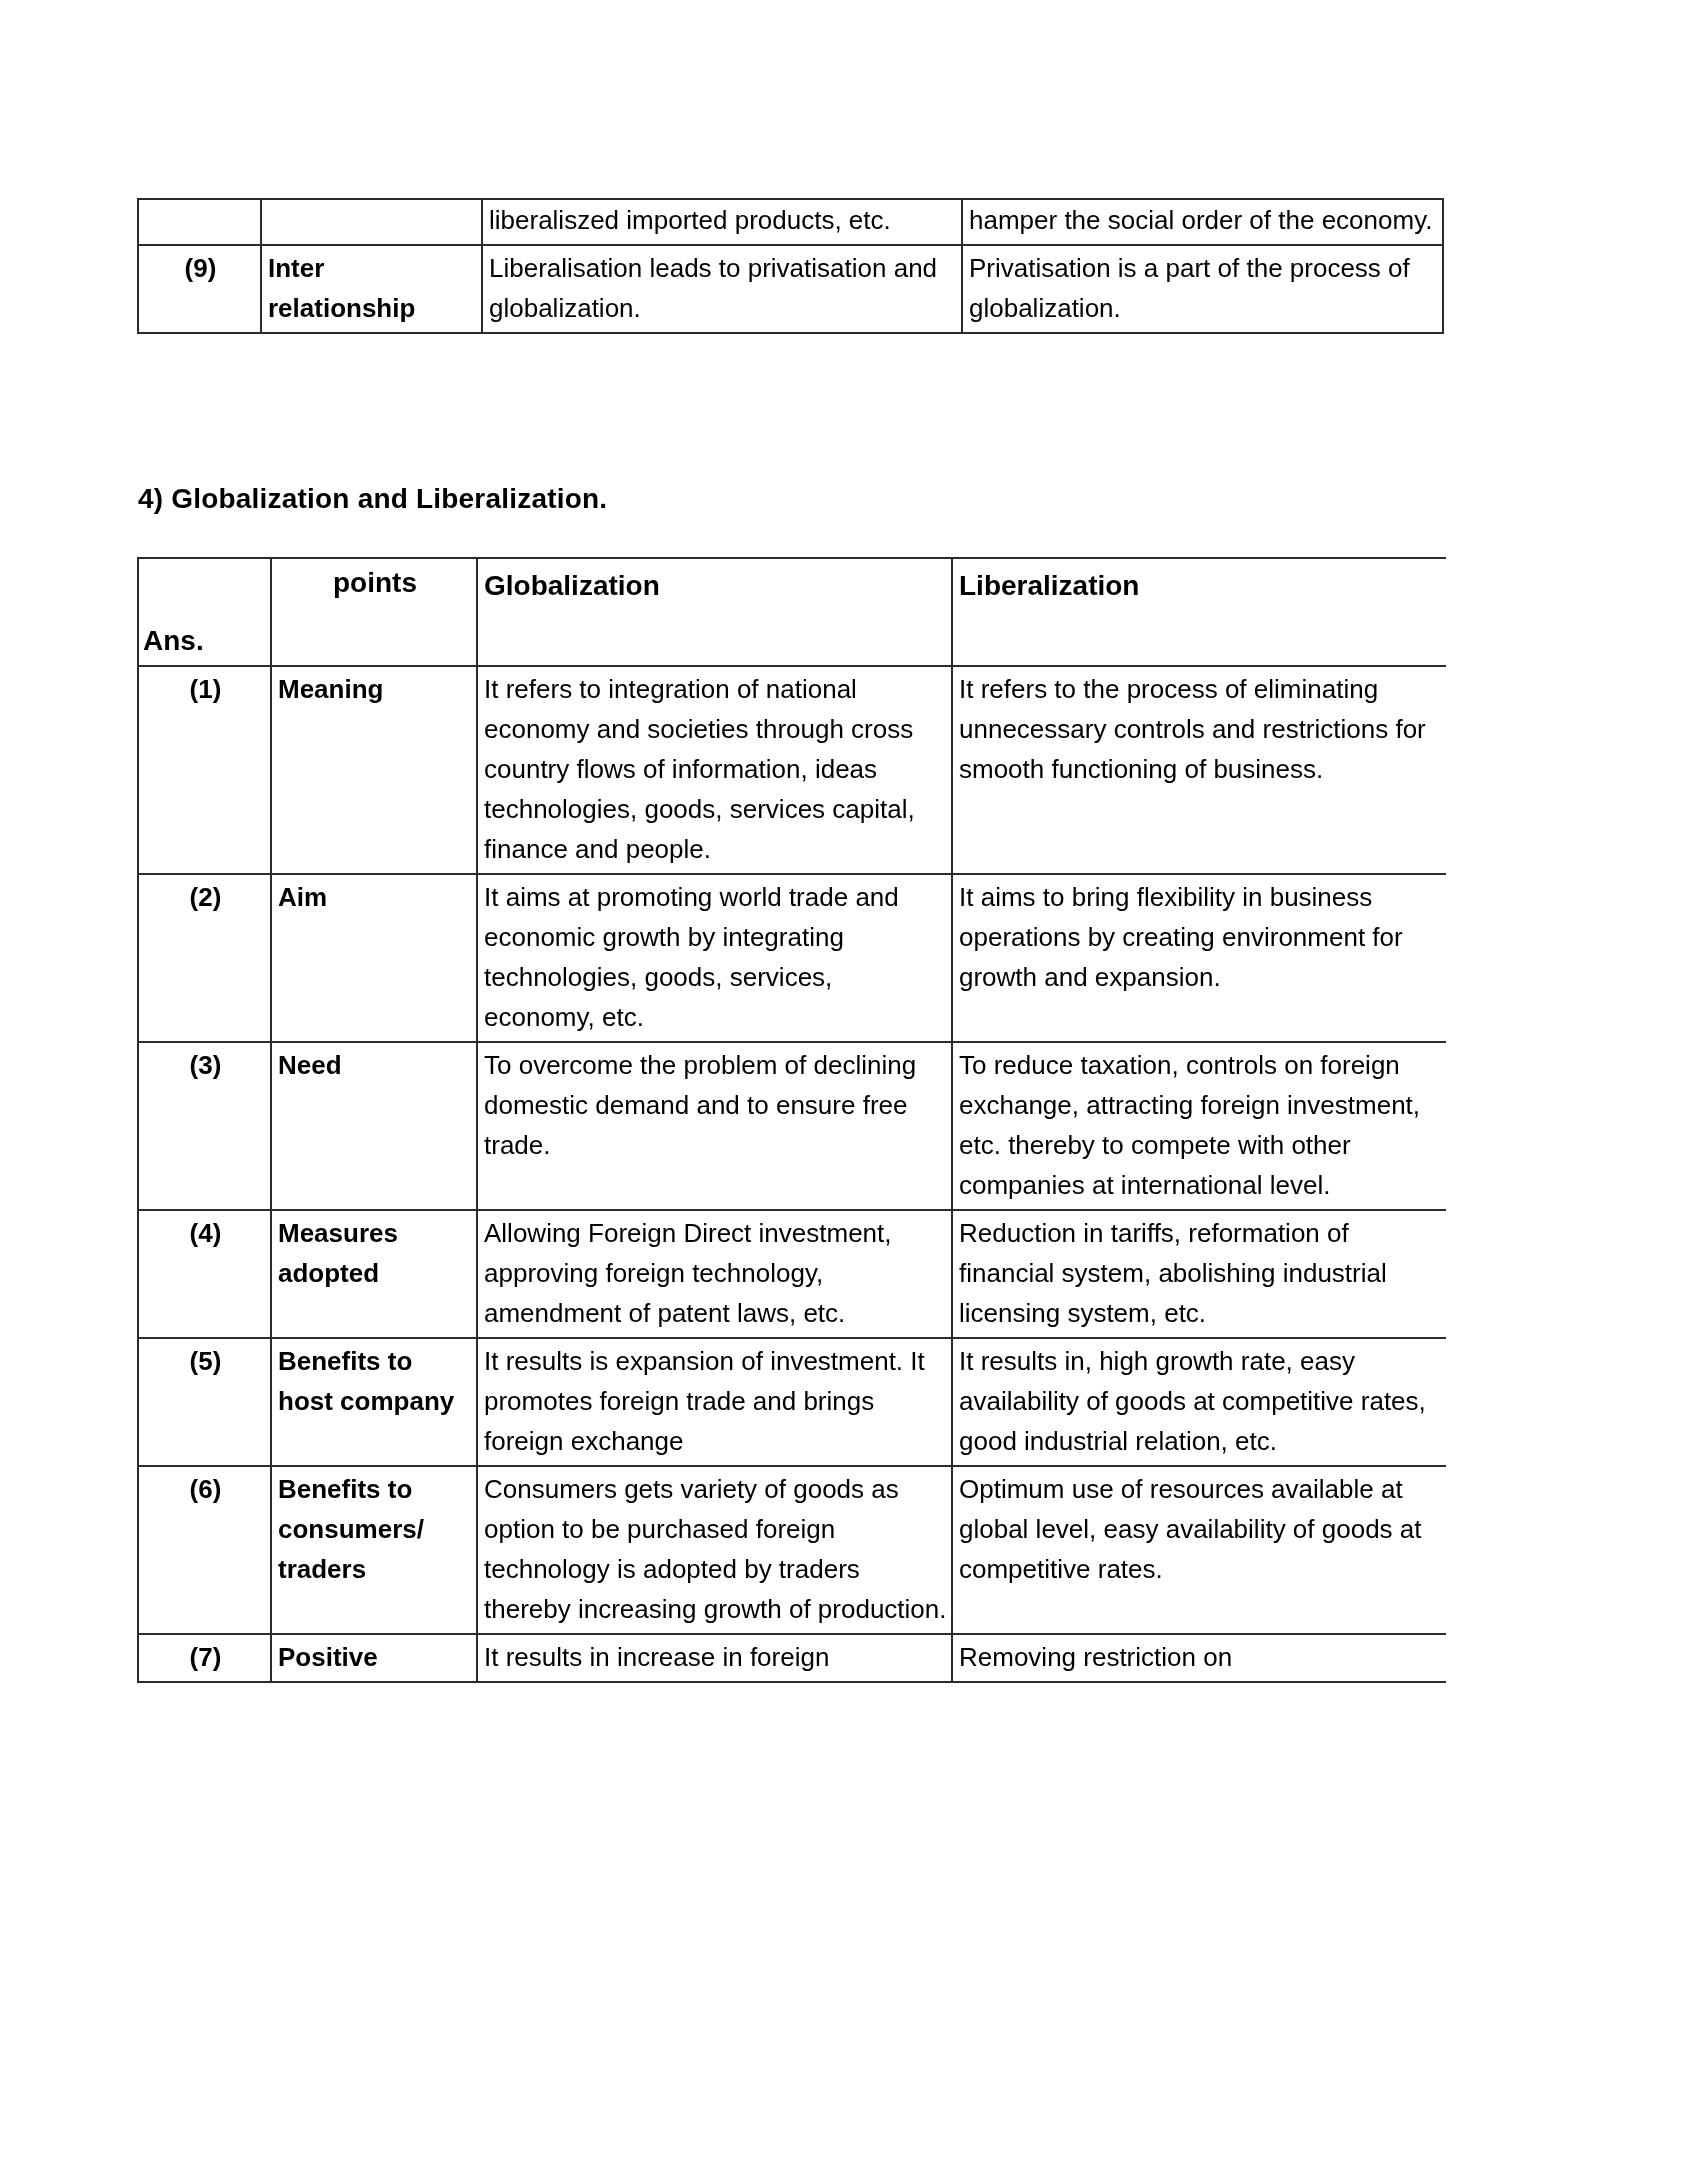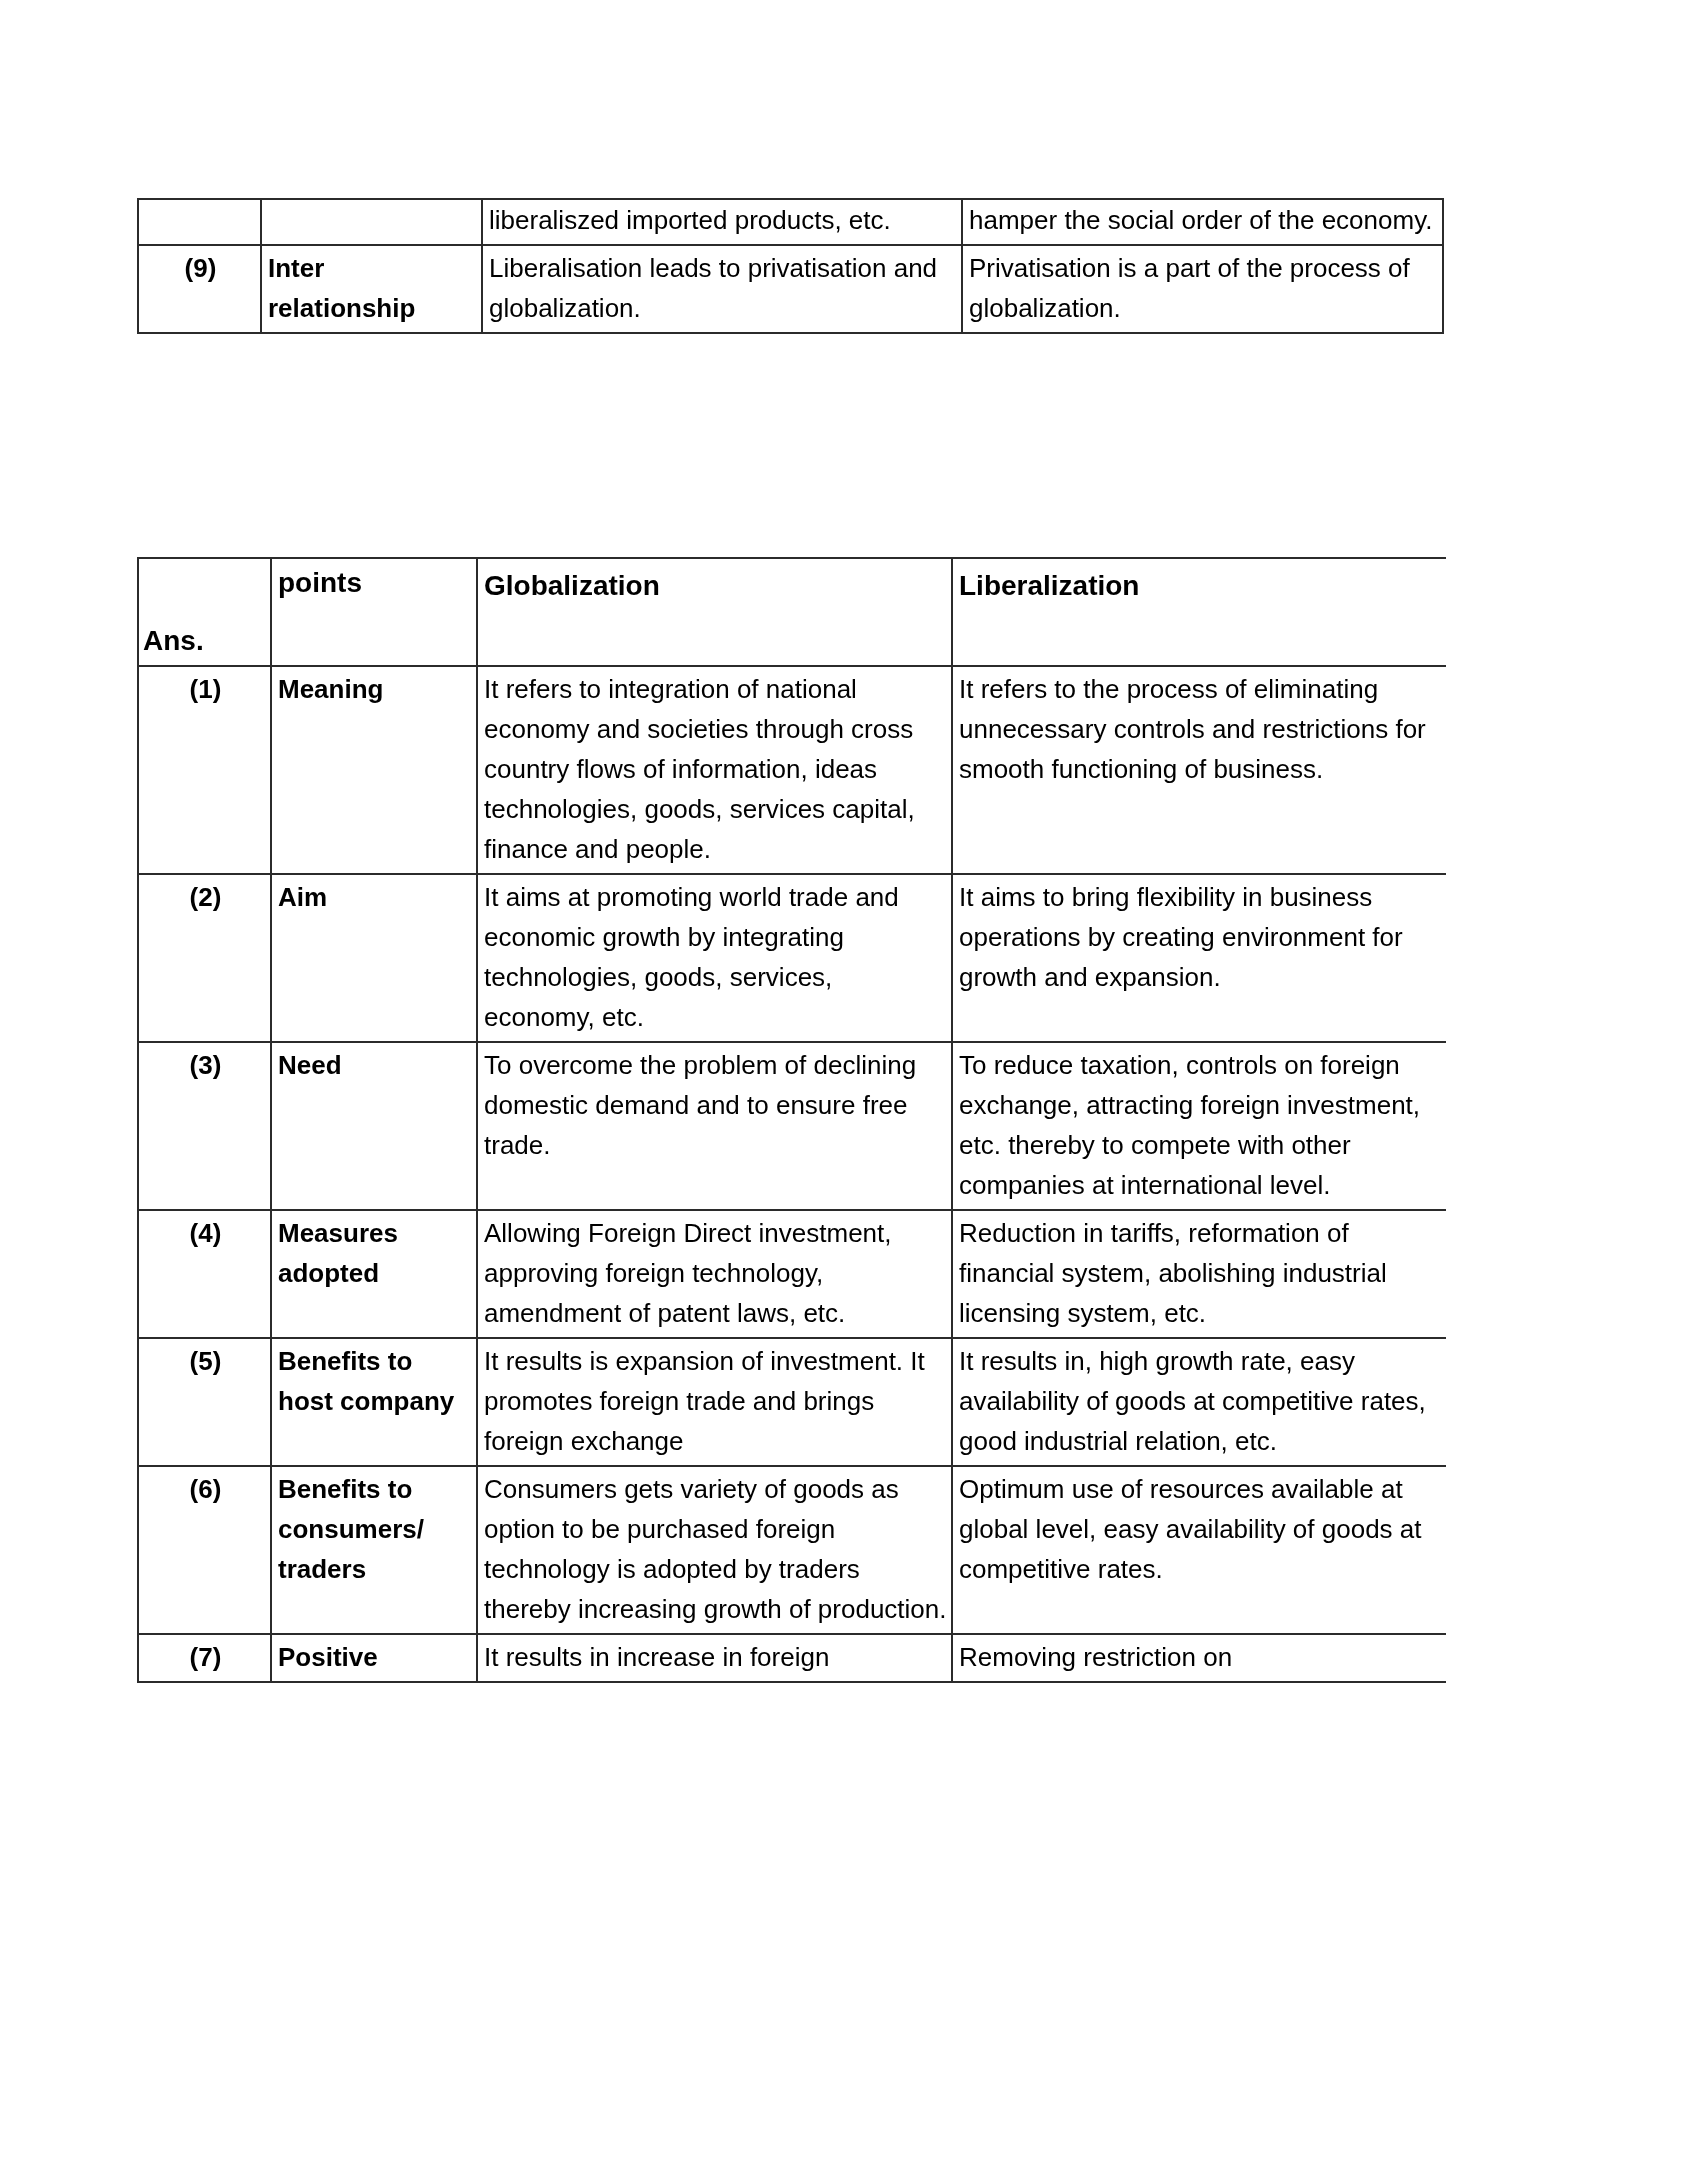--- a/index.html
+++ b/index.html
@@ -99,21 +99,21 @@
     font-size: 28px;
     vertical-align: bottom;
     text-align: left;
     padding-left: 4px;
     padding-bottom: 4px;
     border-radius: 23px;
   }
   #table-main td.hdr-points {
     font-weight: bold;
     font-size: 28px;
-    text-align: left;
+    text-align: center;
     vertical-align: top;
     padding-top: 4px;
   }
 </style>
 </head>
 <body>
 
 <div class="page">
 
   <div id="table-top-wrap">
@@ -134,20 +134,21 @@
         <tr>
           <td class="num">(9)</td>
           <td class="bold">Inter relationship</td>
           <td>Liberalisation leads to privatisation and globalization.</td>
           <td>Privatisation is a part of the process of globalization.</td>
         </tr>
       </tbody>
     </table>
   </div>
 
+  <div id="section-heading">4) Globalization and Liberalization.</div>
 
   <div id="table-main-wrap">
     <table class="doc-table" id="table-main">
       <colgroup>
         <col class="c1">
           <col class="c2">
           <col class="c3">
           <col class="c4">
       </colgroup>
       <tbody>

